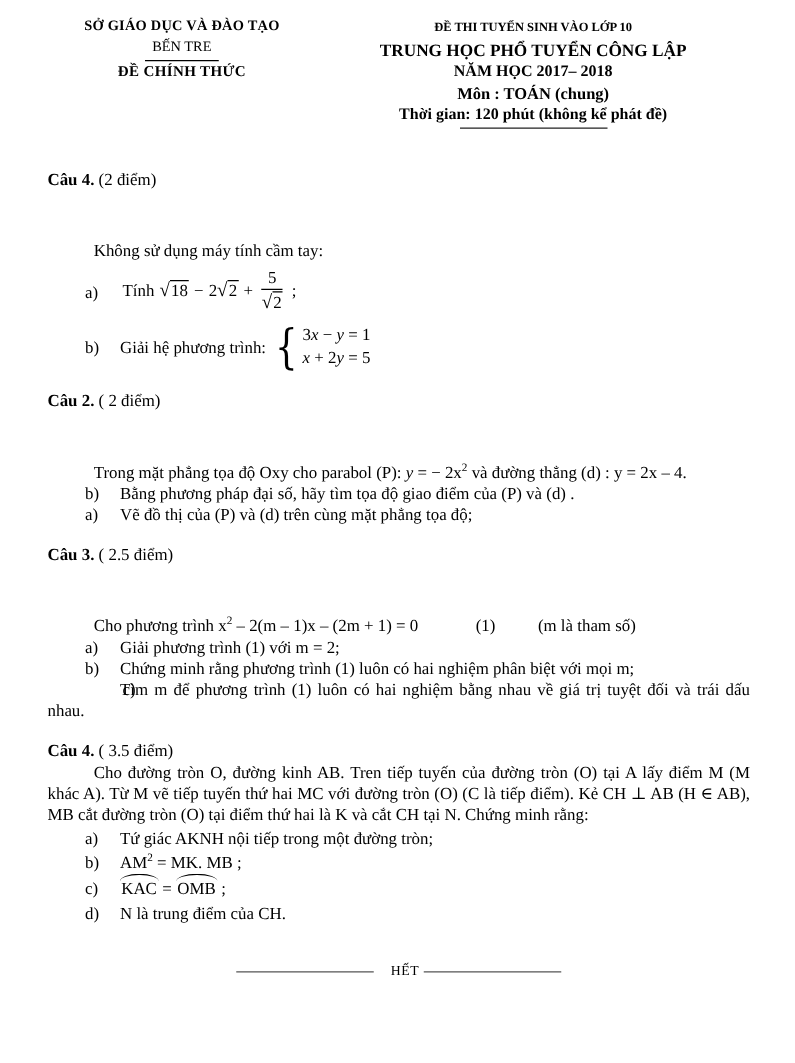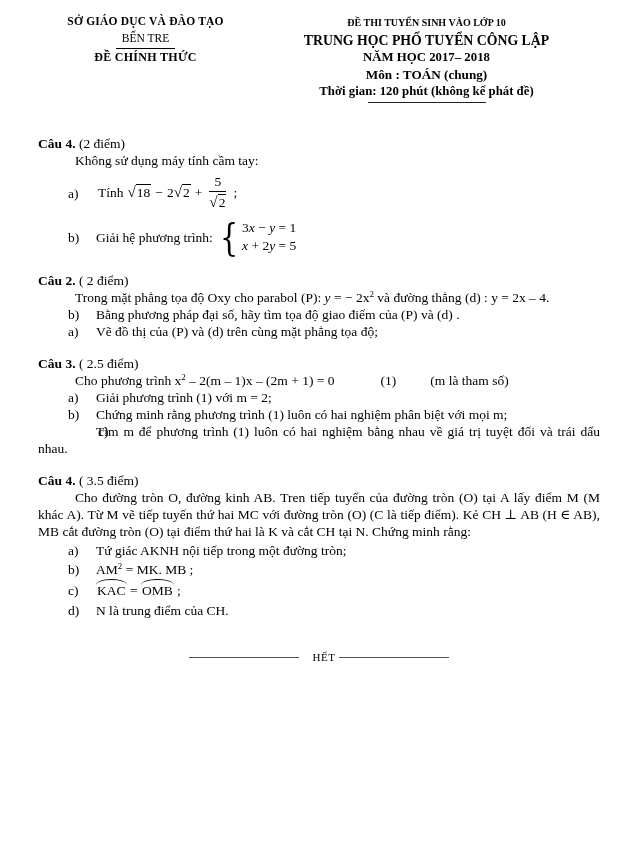--- a/index.html
+++ b/index.html
@@ -26,21 +26,21 @@
   .h-right .r2 { font-size:13.8px; line-height:17px; }
   .h-right .r3 { font-size:12.8px; line-height:17px; }
   .h-right .r4 { font-size:13.2px; line-height:17px; }
   .h-right .r5 { font-size:12.8px; line-height:17px; }
   .r-underline { width:118px; border-bottom:1.4px solid #222; height:2px; margin:1px auto 0; }
 
   
   .questions { margin-top:32px; }
   .q { margin-bottom:15px; }
   .q-label { font-weight:bold; }
-  .indent1 { padding-left:37px; }
+  .indent1 { padding-left:37px;margin-top:40px; }
   .item { padding-left:30px; }
   .ilabel { display:inline-block; width:28px; }
   .item-hang { text-indent:30px; text-align:justify; }
   .para { text-indent:37px; text-align:justify; }
 
   .row { display:flex; align-items:center; margin-left:30px; }
   .row .rlabel { width:28px; flex:none; }
   .row-a { margin-top:4px; margin-bottom:4px; min-height:40px; }
   .row-b { min-height:40px; }
   .mexp { display:flex; align-items:center; }

